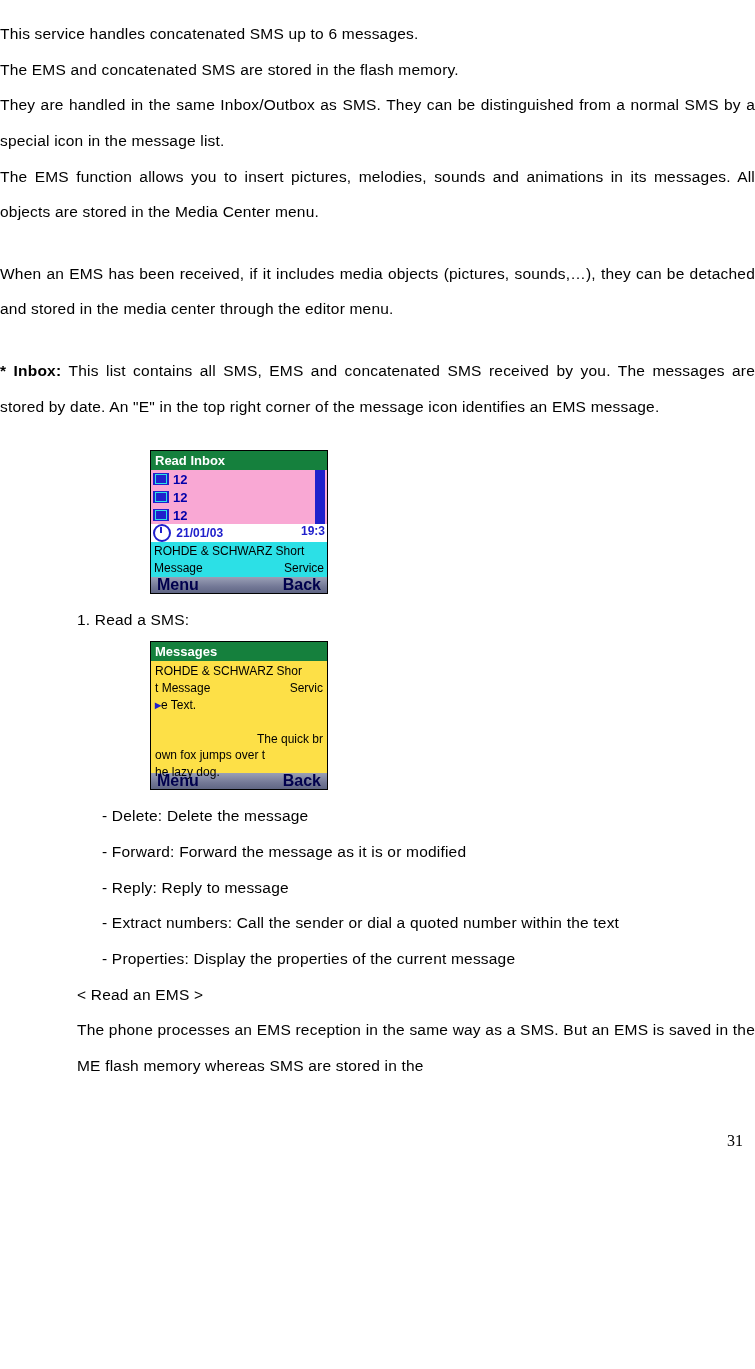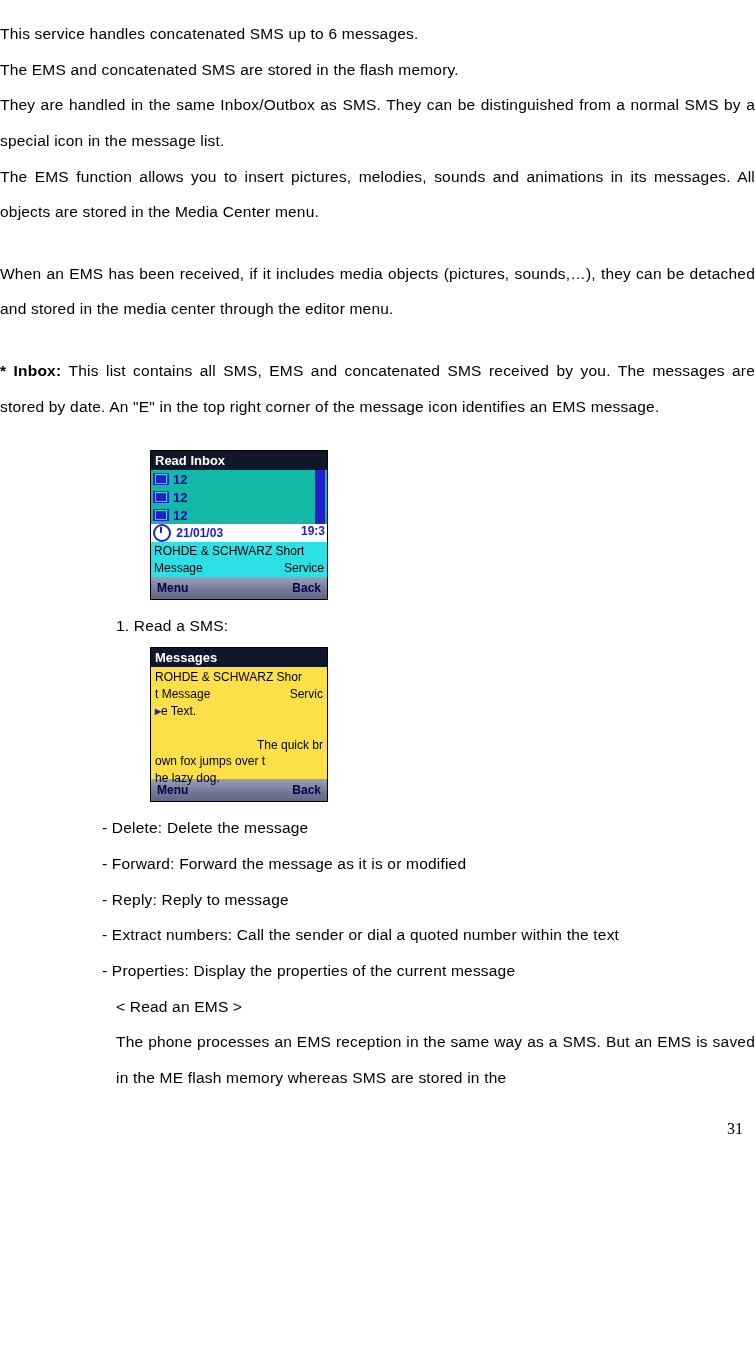--- a/index.html
+++ b/index.html
@@ -1,38 +1,38 @@
 <!DOCTYPE html>
 <html><head>
 <meta charset="utf-8">
 <style>
   body{margin:0;background:#fff;font-family:"Century Gothic",Futura,Arial,sans-serif;color:#000;width:755px}
   .page{padding:16px 0 40px 0}
   p{margin:0;line-height:2.3;font-size:15.5px;letter-spacing:.2px}
   .justify{text-align:justify;text-justify:inter-word}
   .section{margin-bottom:26px}
   .bold{font-weight:bold}
-  .indent-1{margin-left:116px}
+  .indent-1{margin-left:77px}
   .indent-2{margin-left:102px}
   .phone{width:176px;margin-left:150px;border:1px solid #000;font-family:Arial,sans-serif;font-size:12px;margin-top:4px;margin-bottom:8px}
-  .ph-title{background:#0f172a;color:#fff;font-weight:bold;padding:2px 4px;font-size:13px}
-  .ph-body-blue{background:#14b8a6}
+  .ph-title{background:#15803d;color:#fff;font-weight:bold;padding:2px 4px;font-size:13px}
+  .ph-body-blue{background:#f9a8d4}
   .ph-row{display:flex;align-items:center;height:18px;padding:0 2px;color:#000}
   .ph-row .env{width:16px;height:12px;background:#2020cc;margin-right:4px;position:relative}
   .ph-row .env::after{content:"";position:absolute;left:2px;top:1px;right:2px;bottom:1px;border:1px solid #2ce0e6}
   .ph-row .num{font-weight:bold;color:#00a;font-size:13px}
   .ph-scroll{float:right;width:10px;height:54px;background:#2020cc;margin:-54px 2px 0 0;position:relative}
   .ph-sel{background:#fff;height:18px;padding:0 2px;display:flex;align-items:flex-start;color:#2020cc;font-weight:bold;font-size:12px;justify-content:space-between}
   .ph-sel .clk{width:14px;height:14px;border:2px solid #2020cc;border-radius:50%;margin-right:2px;position:relative;flex:0 0 auto}
   .ph-sel .clk::before{content:"";position:absolute;left:5px;top:1px;width:2px;height:6px;background:#2020cc}
   .ph-msgtxt{background:#2ce0e6;padding:1px 3px;font-size:12px;color:#000;line-height:1.35}
-  .ph-foot{height:22px;background:linear-gradient(#9aa0b6 0%,#737896 60%,#606684 100%);display:flex;justify-content:space-between;align-items:center;padding:0 6px;color:#00004d;font-weight:bold;font-size:12px}
+  .ph-foot{height:16px;background:linear-gradient(#9aa0b6 0%,#737896 60%,#606684 100%);display:flex;justify-content:space-between;align-items:center;padding:0 6px;color:#00004d;font-weight:bold;font-size:16px}
   .ph-white{background:#fde047;color:#000;font-size:12px;padding:2px 4px;line-height:1.4;height:108px}
   .ph-white .caret{color:#2020cc;font-weight:bold}
-  .pgnum{text-align:right;font-family:'Times New Roman',serif;font-size:16px;margin-top:24px;padding-right:12px}
+  .pgnum{text-align:right;font-family:'Times New Roman',serif;font-size:16px;margin-top:48px;padding-right:12px}
 </style>
 </head>
 <body>
 <div class="page">
 
 <div class="section">
   <p>This service handles concatenated SMS up to 6 messages.</p>
   <p>The EMS and concatenated SMS are stored in the flash memory.</p>
   <p class="justify">They are handled in the same Inbox/Outbox as SMS. They can be distinguished from a normal SMS by a special icon in the message list.</p>
   <p class="justify">The EMS function allows you to insert pictures, melodies, sounds and animations in its messages. All objects are stored in the Media Center menu.</p>

